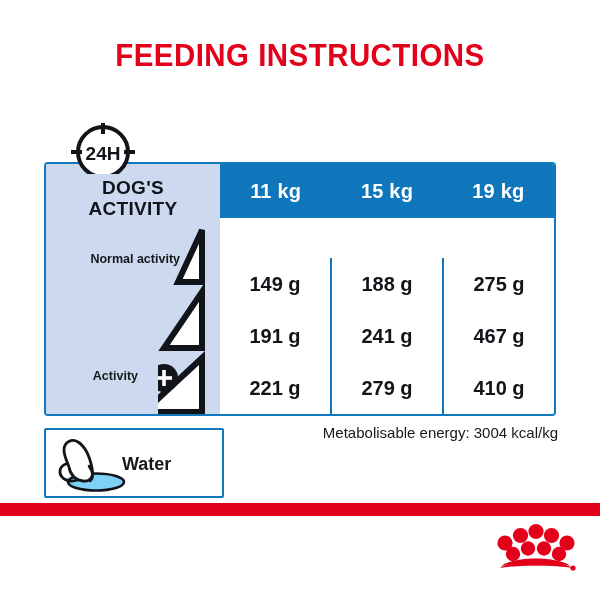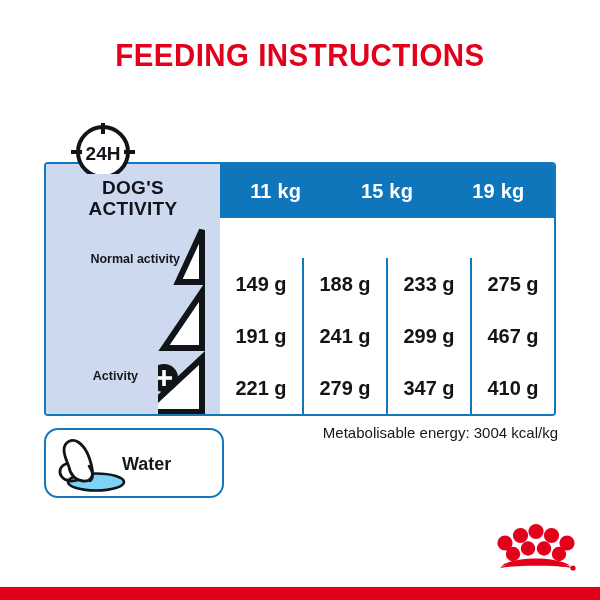--- a/index.html
+++ b/index.html
@@ -8,21 +8,21 @@
     width: 600px;
     height: 600px;
     background: #ffffff;
     font-family: "Liberation Sans", sans-serif;
     overflow: hidden;
   }
 
   #page {
     position: relative;
     width: 600px;
-    height: 600px;
+    height: 516px;
     background: #ffffff;
   }
 
   
   #page-title {
     position: absolute;
     left: 0;
     top: 38px;
     width: 600px;
     text-align: center;
@@ -144,21 +144,21 @@
   }
 
   
   #water-panel {
     position: absolute;
     left: 44px;
     top: 428px;
     width: 180px;
     height: 70px;
     border: 2.5px solid #1278bd;
-    border-radius: 14px;
+    border-radius: 2px;
     background: #ffffff;
     z-index: 4;
   }
   #water-icon {
     position: absolute;
     left: 10px;
     top: 6px;
     width: 78px;
     height: 58px;
   }
@@ -261,25 +261,20 @@
       <div id="values-body">
         <div class="values-col">
           <div class="value-cell">149 g</div>
           <div class="value-cell">191 g</div>
           <div class="value-cell">221 g</div>
         </div>
         <div class="values-col">
           <div class="value-cell">188 g</div>
           <div class="value-cell">241 g</div>
           <div class="value-cell">279 g</div>
-        </div>
-        <div class="values-col">
-          <div class="value-cell">233 g</div>
-          <div class="value-cell">299 g</div>
-          <div class="value-cell">347 g</div>
         </div>
         <div class="values-col">
           <div class="value-cell">275 g</div>
           <div class="value-cell">467 g</div>
           <div class="value-cell">410 g</div>
         </div>
       </div>
 
     </div>
   </div>

